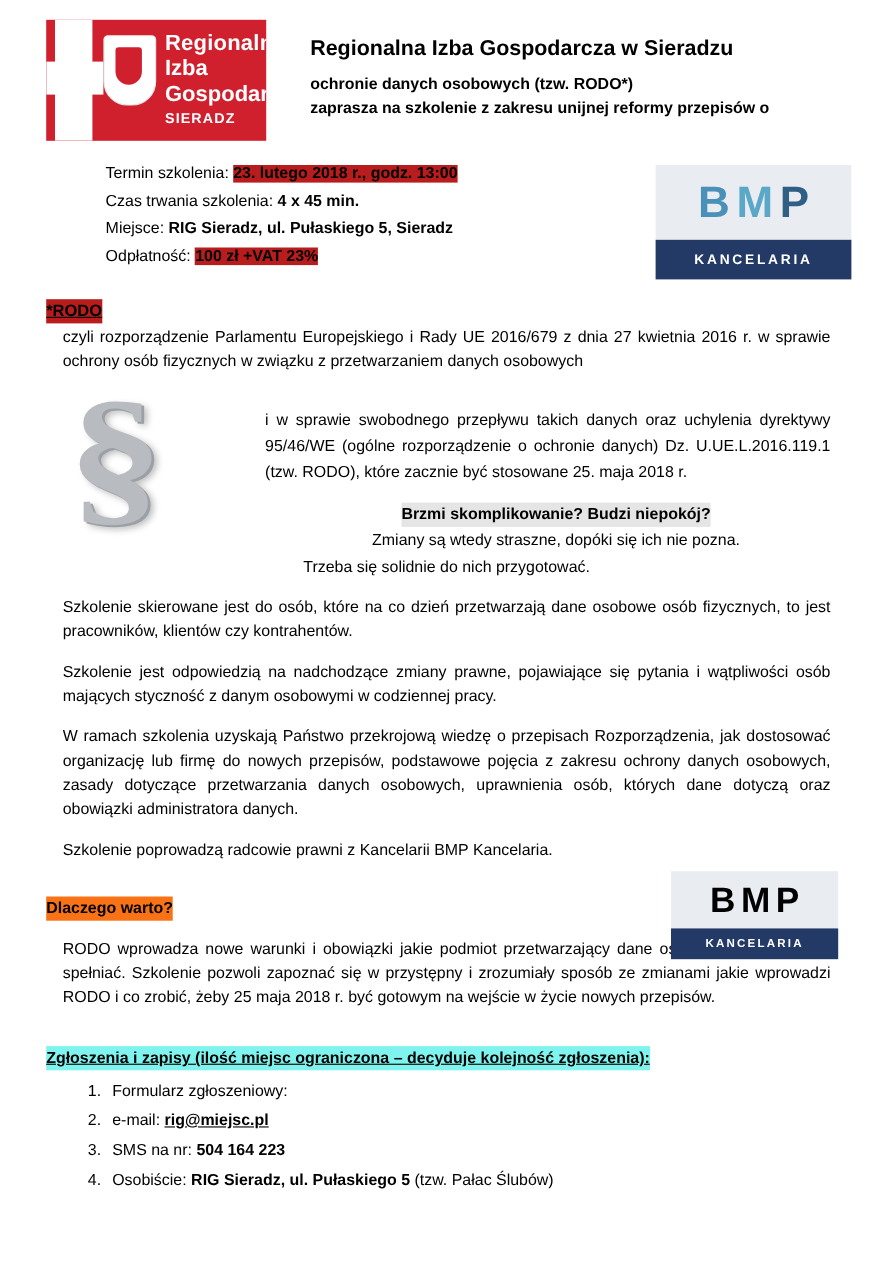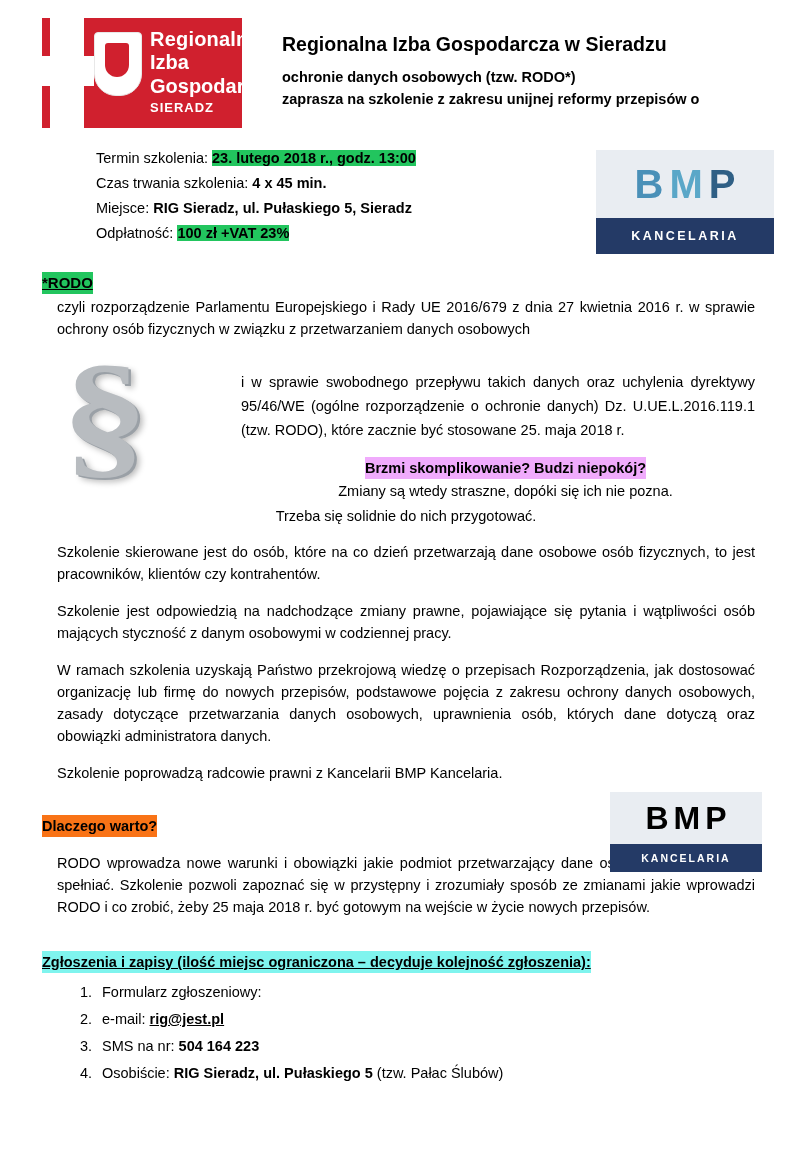--- a/index.html
+++ b/index.html
@@ -34,21 +34,21 @@
   .logo .l4{font-size:13px;font-weight:bold;line-height:20px;letter-spacing:1px;}
 
   .headtext{padding-left:40px;padding-top:14px;}
   .headtext h1{font-size:19.5px;font-weight:bold;margin:0 0 10px 0;line-height:24px;}
   .headtext h2{font-size:14.5px;font-weight:bold;margin:0;line-height:22px;}
 
   
   .infowrap{display:flex;align-items:flex-start;padding:18px 26px 0 96px;}
   .info{flex:1 1 auto;font-size:14.5px;line-height:25px;}
   .info .lbl{font-weight:normal;}
-  .hl{background:#22c55e;}
+  .hl{background:#b91c1c;}
   .b{font-weight:bold;}
 
   .bmp{width:178px;flex:0 0 auto;margin-top:4px;}
   .bmp .bmp-top{background:#e9edf2;height:68px;display:flex;align-items:center;justify-content:center;gap:6px;}
   .bmp .ltr{font-size:40px;font-weight:bold;line-height:40px;}
   .bmp .ltr.b1{color:#4a90b8;}
   .bmp .ltr.b2{color:#5aa7c8;}
   .bmp .ltr.b3{color:#2f5f85;}
   .bmp .bmp-bot{background:#243a66;color:#ffffff;height:36px;display:flex;align-items:center;justify-content:center;
     font-size:12.5px;font-weight:bold;letter-spacing:2.5px;}
@@ -70,21 +70,21 @@
   .sfig .glyph{
     position:absolute;left:28px;top:-6px;font-size:140px;line-height:130px;font-weight:bold;
     color:#b8bcc0;
     text-shadow:2px 2px 0 #9aa0a6, 4px 4px 6px rgba(0,0,0,.28);
     font-family:"Liberation Serif", serif;
     transform:scaleX(1.25);
   }
   .fpara{font-size:14.5px;line-height:24px;}
 
   .center-block{text-align:center;margin-top:14px;}
-  .q-title{background:#f0abfc;font-weight:bold;font-size:14.5px;display:inline-block;}
+  .q-title{background:#e5e5e5;font-weight:bold;font-size:14.5px;display:inline-block;}
   .q-line{font-size:14.5px;line-height:25px;}
 
   
   .bmp2{position:absolute;right:38px;top:792px;width:152px;}
   .bmp2 .bmp-top{background:#e9edf2;height:52px;display:flex;align-items:center;justify-content:center;gap:5px;}
   .bmp2 .ltr{font-size:32px;font-weight:bold;line-height:32px;}
   .bmp2 .bmp-bot{background:#243a66;color:#ffffff;height:28px;display:flex;align-items:center;justify-content:center;
     font-size:10.5px;font-weight:bold;letter-spacing:2px;}
 
   .why{background:#f97316;font-weight:bold;font-size:14.5px;display:inline-block;margin-top:16px;}
@@ -168,21 +168,21 @@
 
     <div><span class="why">Dlaczego warto?</span></div>
     <p class="just">RODO wprowadza nowe warunki i obowiązki jakie podmiot przetwarzający dane osobowe będzie musiał spełniać. Szkolenie pozwoli zapoznać się w przystępny i zrozumiały sposób ze zmianami jakie wprowadzi RODO i co zrobić, żeby 25 maja 2018 r. być gotowym na wejście w życie nowych przepisów.</p>
 
     <div><span class="signup">Zgłoszenia i zapisy (ilość miejsc ograniczona – decyduje kolejność zgłoszenia):</span></div>
     <ol class="list">
       <li>
         <span>Formularz zgłoszeniowy:</span>
       </li>
       <li>
-        <span>e-mail: </span><span class="b ul">rig@jest.pl</span>
+        <span>e-mail: </span><span class="b ul">rig@miejsc.pl</span>
       </li>
       <li>
         <span>SMS na nr: </span><span class="b">504 164 223</span>
       </li>
       <li>
         <span>Osobiście: </span><span class="b">RIG Sieradz, ul. Pułaskiego 5</span><span> (tzw. Pałac Ślubów)</span>
       </li>
     </ol>
   </div>
 

